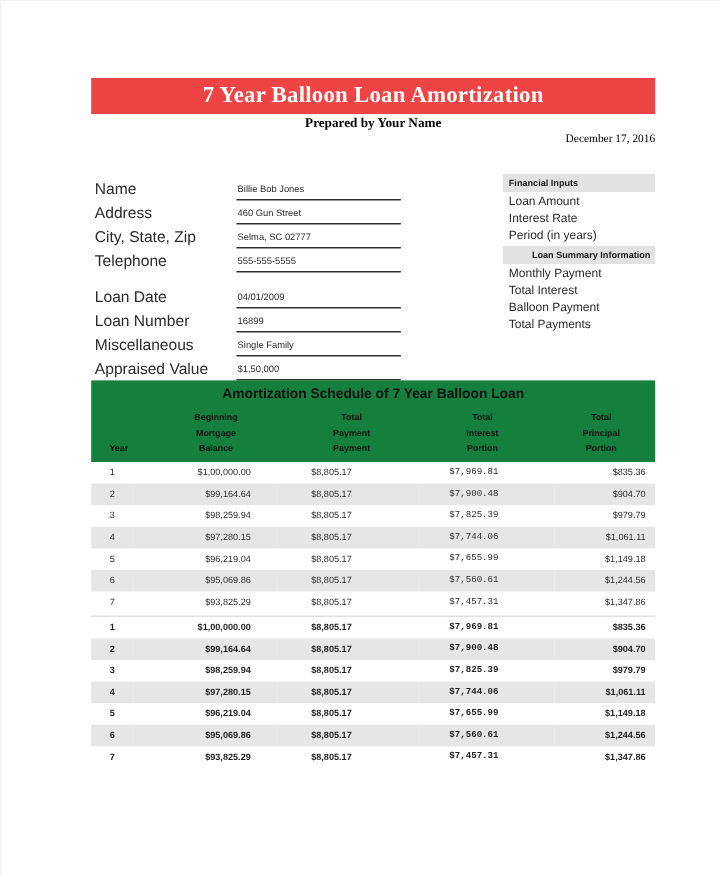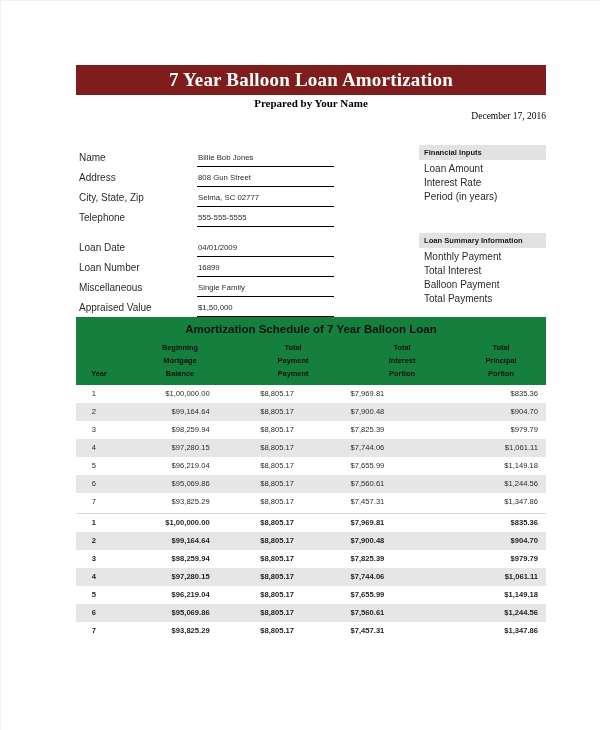--- a/index.html
+++ b/index.html
@@ -26,21 +26,21 @@
     box-sizing: border-box;
   }
 
   
   .title-banner {
     position: absolute;
     left: 75px;
     top: 64px;
     width: 470px;
     height: 30px;
-    background: #7f1d1d;
+    background: #ef4444;
     display: flex;
     align-items: center;
     justify-content: center;
   }
   .title-banner .title-text {
     font-family: "Liberation Serif", serif;
     font-weight: bold;
     font-size: 19px;
     color: #ffffff;
     letter-spacing: 0.2px;
@@ -78,21 +78,21 @@
   #form-block-contact { top: 146px; }
   #form-block-loan    { top: 236px; }
 
   .form-row {
     display: flex;
     align-items: flex-end;
     height: 20px;
   }
   .form-label {
     width: 118px;
-    font-size: 10px;
+    font-size: 13px;
     color: #2b2b2b;
     line-height: 12px;
     padding-bottom: 3px;
   }
   .form-value {
     flex: 1;
     font-size: 7.8px;
     color: #2b2b2b;
     line-height: 12px;
     border-bottom: 1px solid #000000;
@@ -101,21 +101,21 @@
     min-height: 12px;
   }
 
   
   .side-panel {
     position: absolute;
     left: 418px;
     width: 127px;
   }
   #panel-financial-inputs { top: 144px; }
-  #panel-loan-summary     { top: 232px; }
+  #panel-loan-summary     { top: 204px; text-align: right; }
 
   .panel-header {
     background: #e2e2e2;
     font-size: 7.6px;
     font-weight: bold;
     color: #1a1a1a;
     padding: 3px 4px 3px 5px;
     line-height: 9px;
   }
   .panel-row {
@@ -189,42 +189,42 @@
     padding: 0;
     line-height: 18px;
   }
   #sched-table-2 td {
     color: #1f1f1f;
     font-weight: bold;
   }
   td.t-year { width: 46px; text-align: center; }
   td.t-bal  { width: 116px; text-align: right; padding-right: 22px; }
   td.t-pay  { width: 110px; text-align: center; padding-right: 28px; }
-  td.t-int  { width: 108px; text-align: left; padding-right: 22px; }
+  td.t-int  { width: 108px; text-align: center; padding-right: 22px; font-family: Liberation Mono, monospace; }
   td.t-prin { width: 90px;  text-align: right; padding-right: 8px; }
 </style>
 </head>
 <body>
 
 <div class="page">
 
   <div class="title-banner">
     <span class="title-text">7 Year Balloon Loan Amortization</span>
   </div>
   <div class="prepared-by">Prepared by Your Name</div>
   <div class="prepared-date">December 17, 2016</div>
 
   <div class="form-block" id="form-block-contact">
       <div class="form-row">
         <div class="form-label">Name</div>
         <div class="form-value">Billie Bob Jones</div>
       </div>
       <div class="form-row">
         <div class="form-label">Address</div>
-        <div class="form-value">808 Gun Street</div>
+        <div class="form-value">460 Gun Street</div>
       </div>
       <div class="form-row">
         <div class="form-label">City, State, Zip</div>
         <div class="form-value">Selma, SC 02777</div>
       </div>
       <div class="form-row">
         <div class="form-label">Telephone</div>
         <div class="form-value">555-555-5555</div>
       </div>
     </div>

